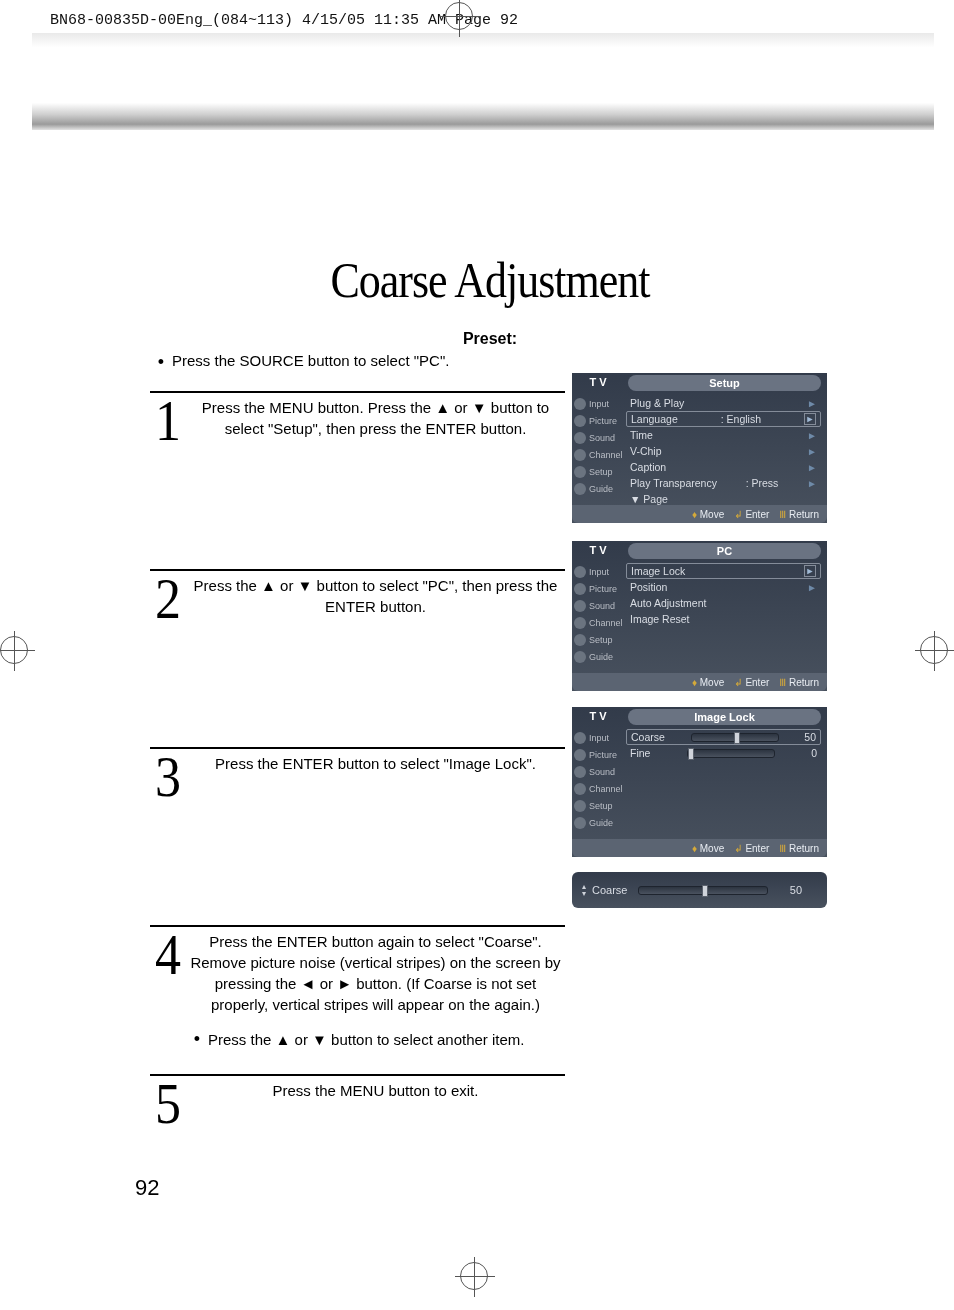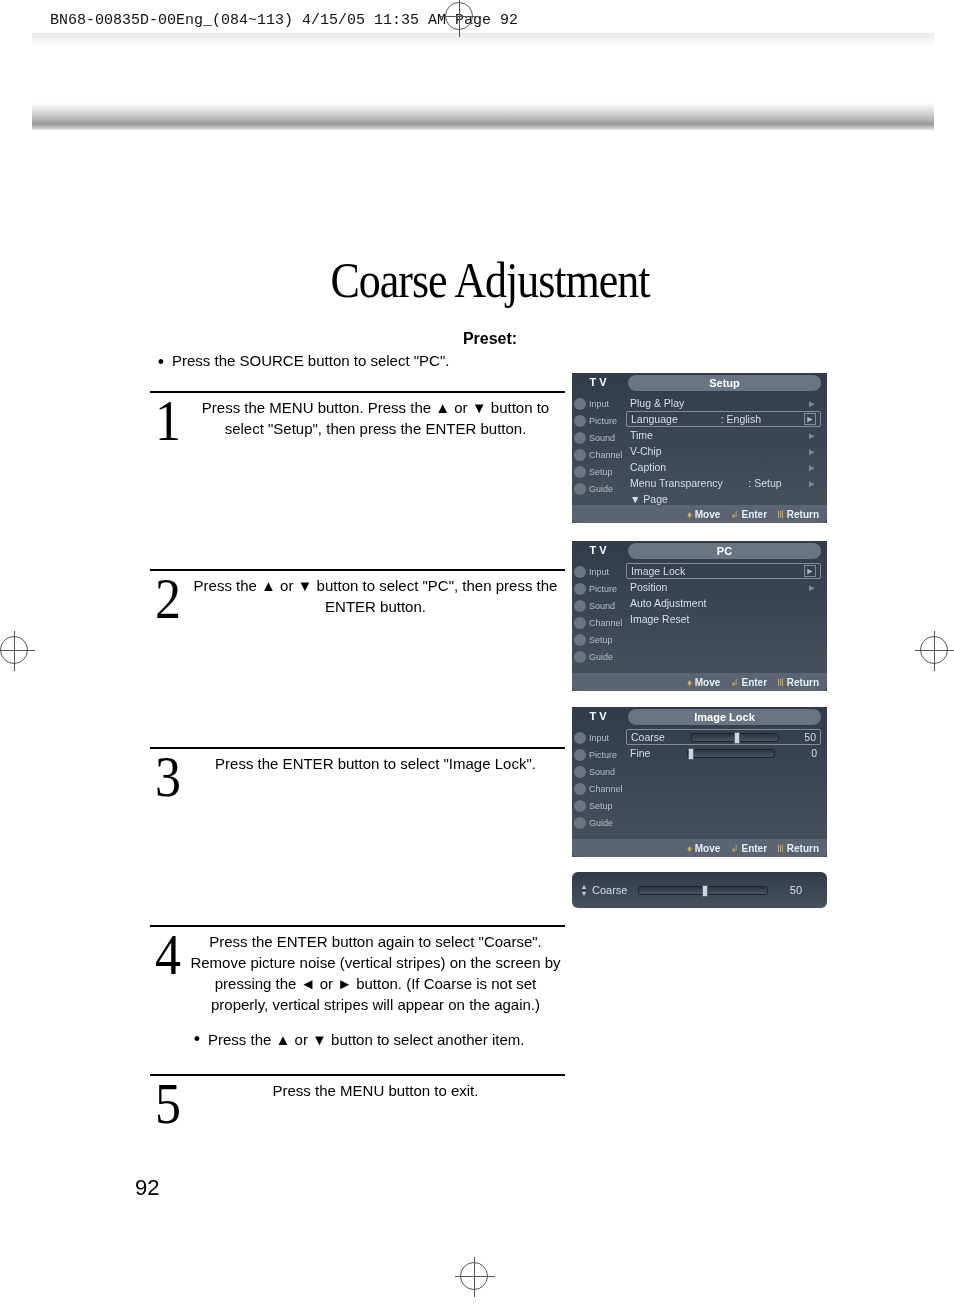--- a/index.html
+++ b/index.html
@@ -128,21 +128,21 @@
     background: #5b6472;
     border-radius: 0 0 6px 6px;
     display: flex;
     justify-content: flex-end;
     align-items: center;
     gap: 10px;
     padding-right: 8px;
     font-size: 10px;
     color: #aeb3bb;
   }
-  .osd-footer b { color: #e8ecf2; font-weight:bold;}
+  .osd-footer b { color: #e8ecf2; font-weight:normal;}
   .osd-footer .ico { color:#d4a93a;}
   .slider {
     height: 9px;
     background: linear-gradient(#2c3440,#4a525f);
     border:1px solid #1e242e;
     border-radius:3px;
     position:relative;
     display:inline-block;
     vertical-align:middle;
   }
@@ -266,22 +266,22 @@
         </div>
       <div class="osd-row">
           <span>V-Chip</span>
           <span class="arrow">►</span>
         </div>
       <div class="osd-row">
           <span>Caption</span>
           <span class="arrow">►</span>
         </div>
       <div class="osd-row">
-          <span>Menu Transparency</span>
-          <span>: Setup</span>
+          <span>Play Transparency</span>
+          <span>: Press</span>
           <span class="arrow">►</span>
         </div>
       <div class="osd-row">
           <span>▼ Page</span>
         </div>
     </div>
   </div>
   <div class="osd-footer">
     <span><span class="ico">♦</span> <b>Move</b></span>
     <span><span class="ico">↲</span> <b>Enter</b></span>

